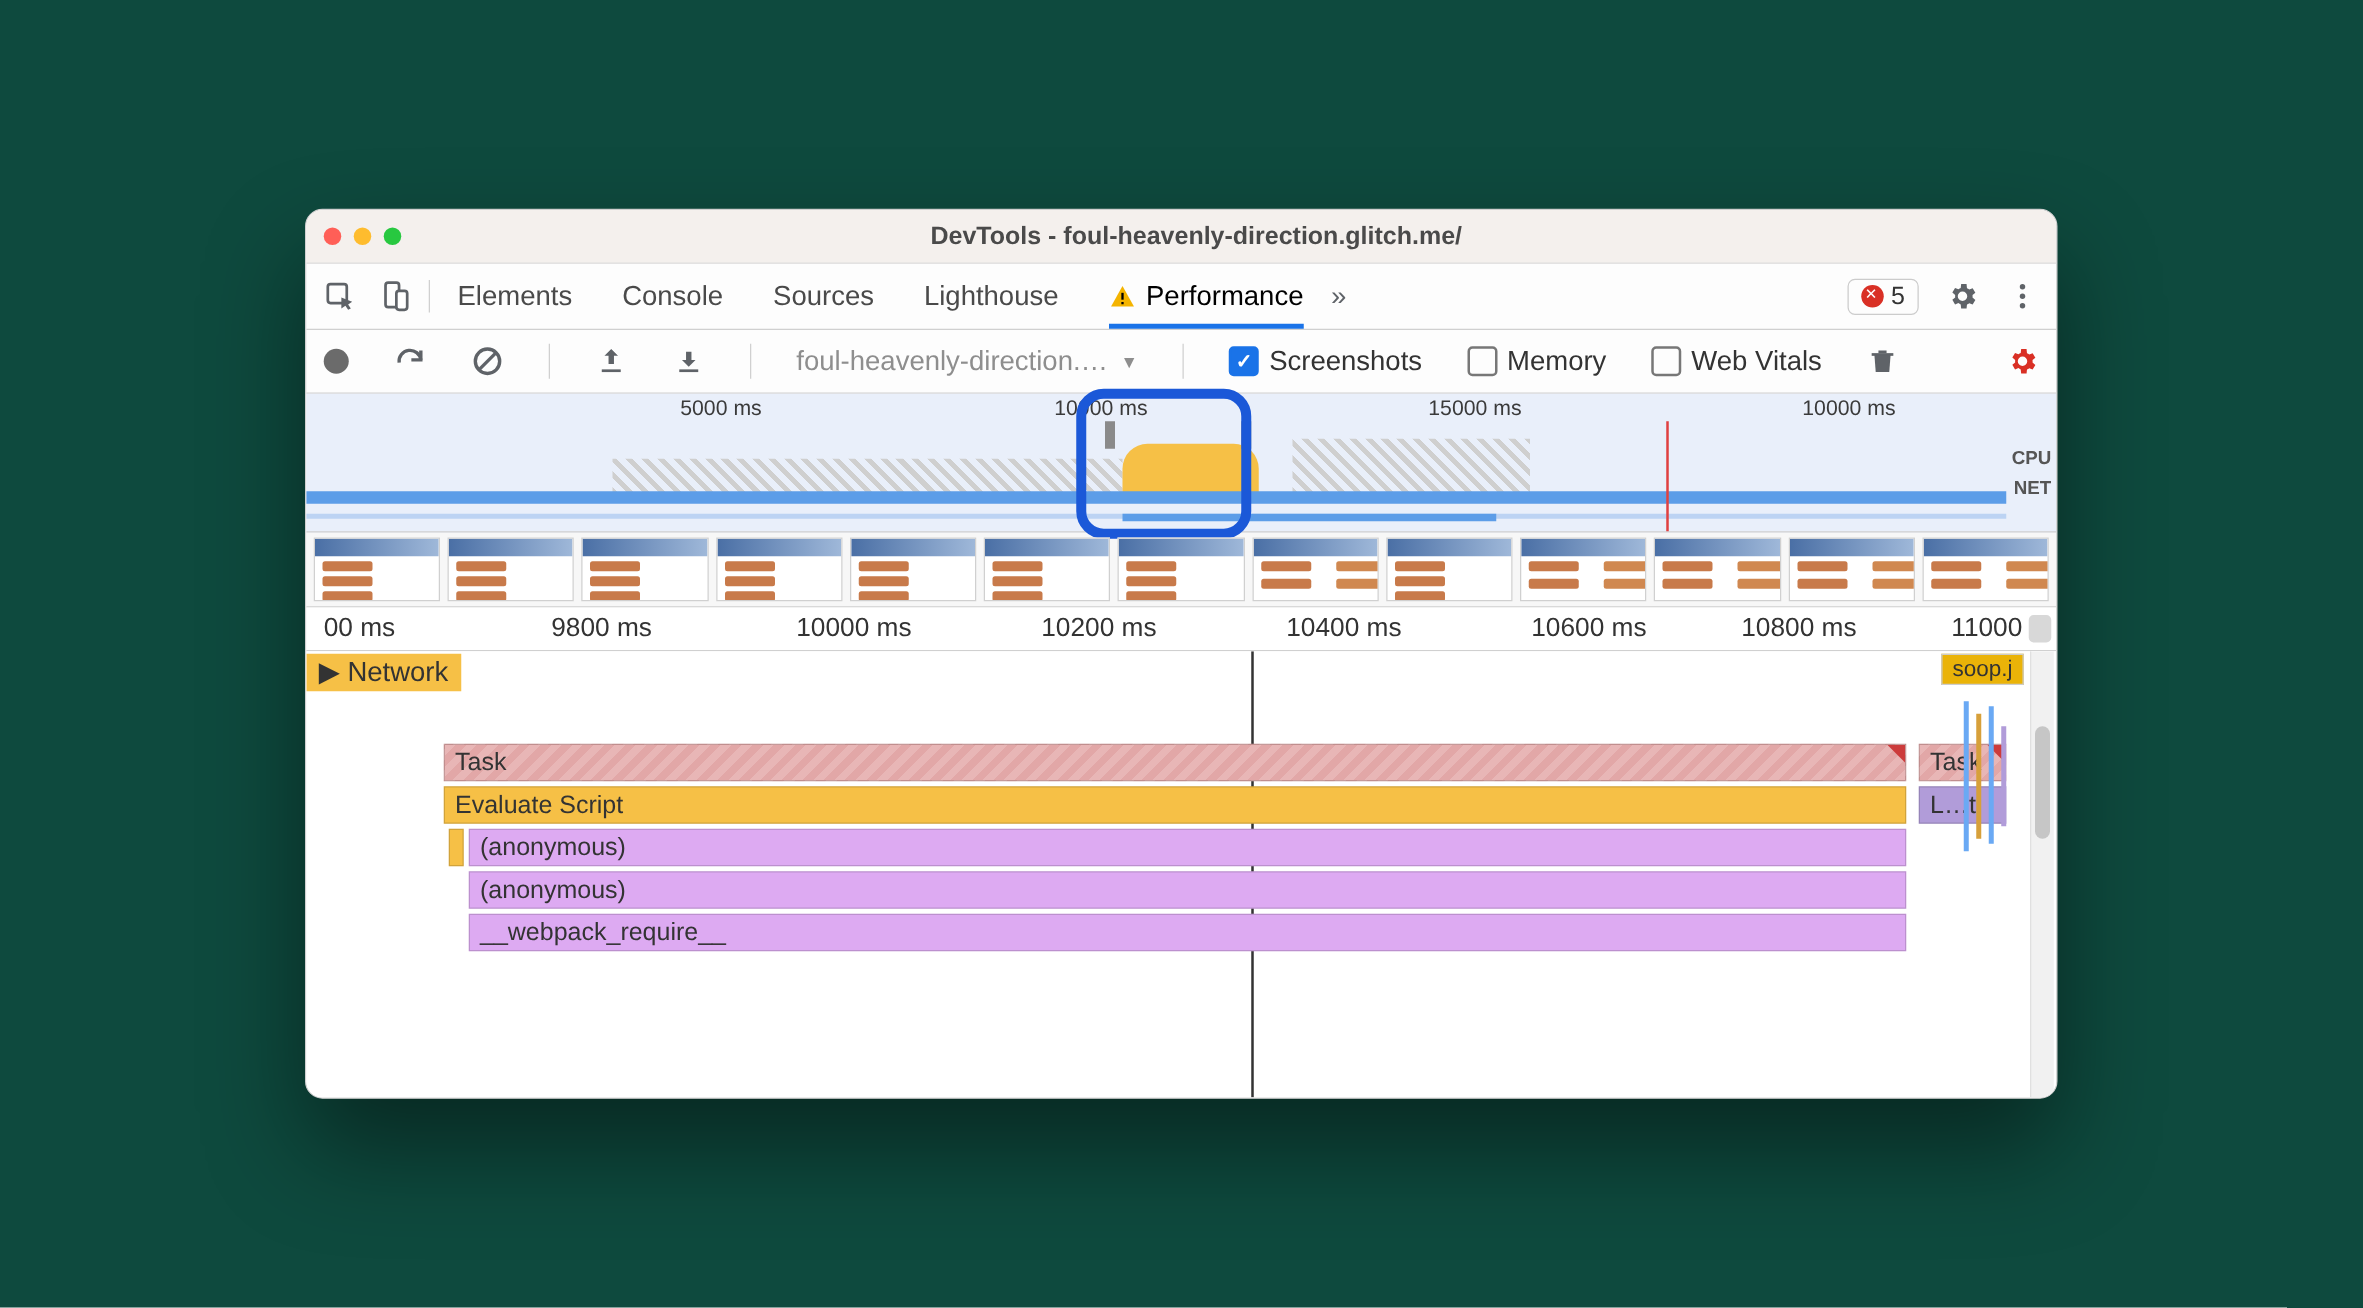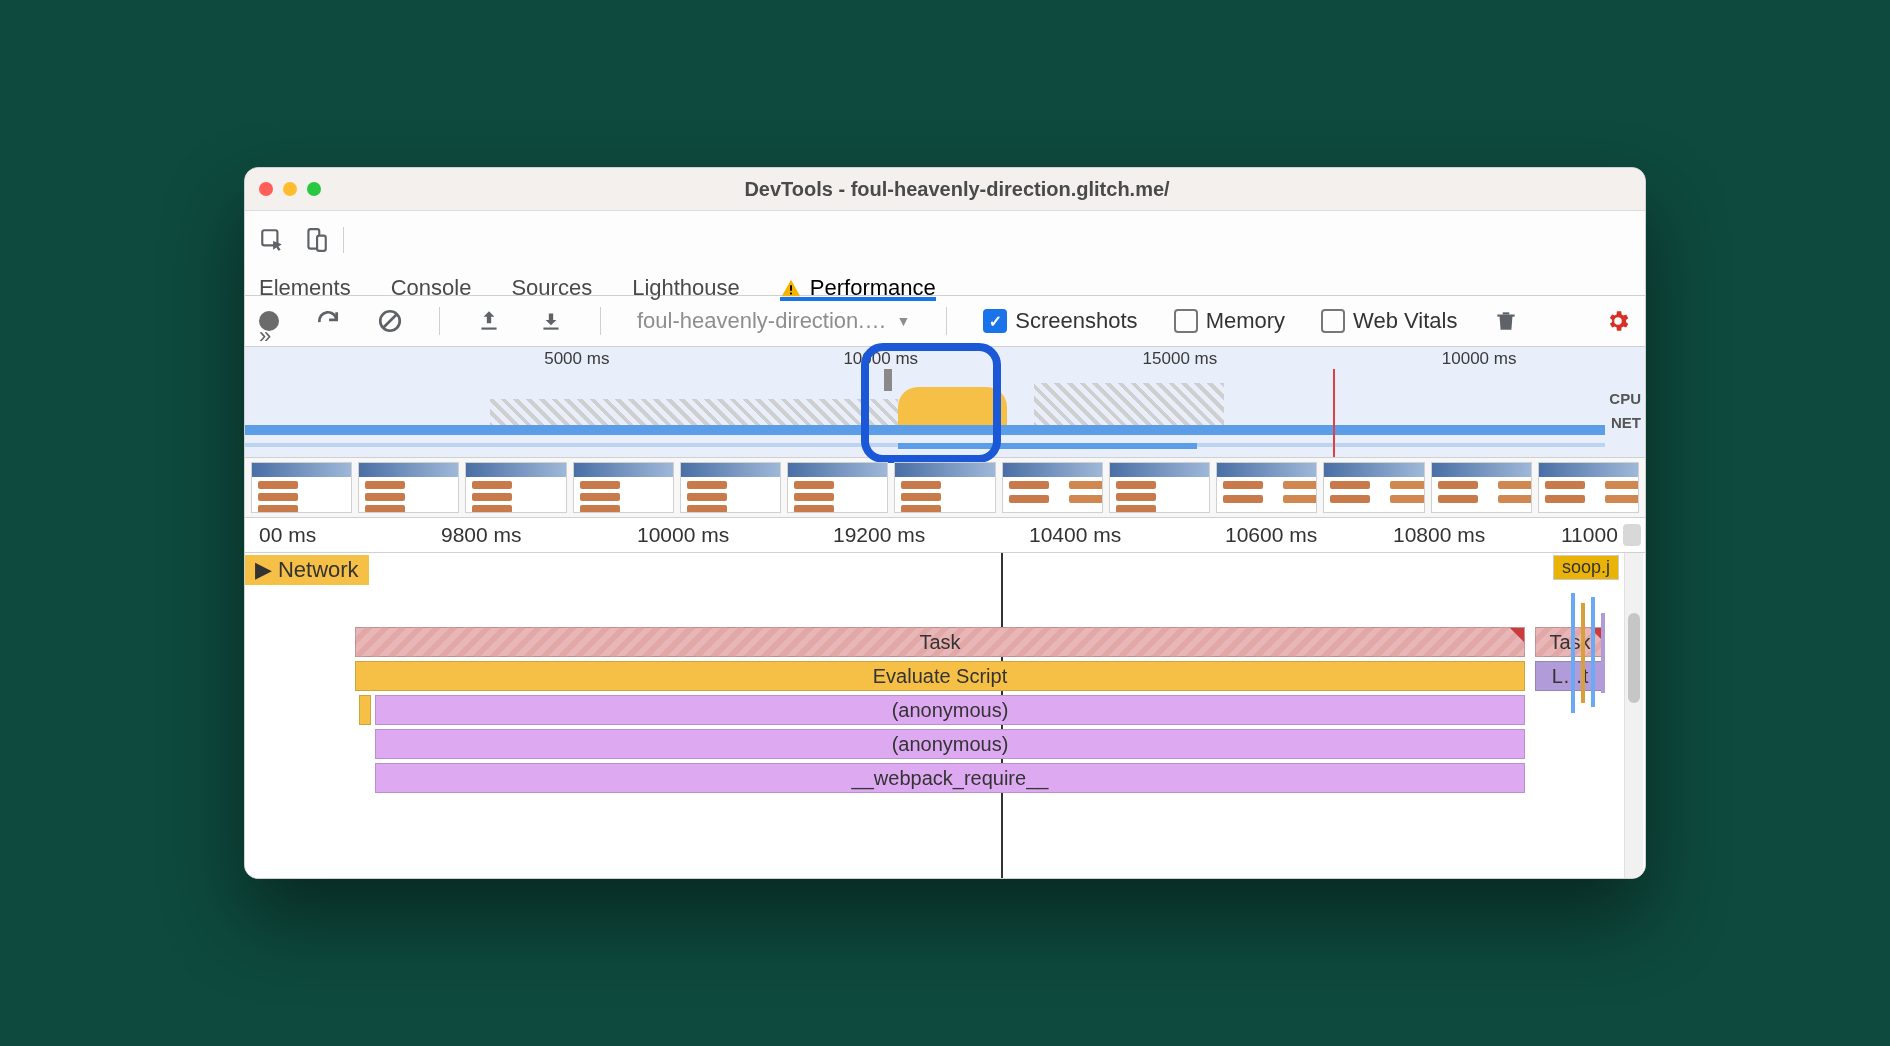--- a/index.html
+++ b/index.html
@@ -40,21 +40,21 @@
   
   .titlebar{height:42px;background:var(--titlebar);display:flex;align-items:center;padding:0 14px;border-bottom:1px solid #ddd;position:relative;}
   .traffic{display:flex;gap:10px;}
   .dot{width:14px;height:14px;border-radius:50%;}
   .dot.close{background:#ff5f57;}
   .dot.min{background:#febc2e;}
   .dot.max{background:#28c840;}
   .title{position:absolute;left:0;right:0;text-align:center;font-weight:600;font-size:20px;color:#4a4a4a;padding-left:24px;}
 
   
-  .tabs-row{height:52px;border-bottom:1px solid var(--border);display:flex;align-items:flex-start;padding:16px 14px;gap:22px;flex-direction:column;}
+  .tabs-row{height:52px;border-bottom:1px solid var(--border);display:flex;align-items:center;padding:0 14px;gap:22px;}
   .inspect-group{display:flex;align-items:center;gap:18px;padding-right:14px;border-right:1px solid var(--border);}
   svg{display:block;}
   .ico{width:26px;height:26px;color:#5f6368;}
   .tabs{display:flex;align-items:stretch;gap:40px;height:100%;}
   .tab{display:flex;align-items:center;gap:8px;font-size:22px;color:#4a4a4a;cursor:pointer;height:100%;}
   .tab.active{color:#000;box-shadow:inset 0 -4px 0 var(--tab-blue);}
   .more-tabs{font-size:22px;color:#5f6368;cursor:pointer;}
   .tabs-right{margin-left:auto;display:flex;align-items:center;gap:22px;}
   .err-badge{display:flex;align-items:center;gap:6px;border:1px solid #ccc;border-radius:6px;padding:2px 10px;font-size:20px;}
   .err-badge .circ{width:18px;height:18px;border-radius:50%;background:#d93025;position:relative;}
@@ -98,21 +98,21 @@
 
   
   .zoom-ruler{height:34px;border-bottom:1px solid var(--border);position:relative;background:#fff;}
   .z-tick{position:absolute;top:5px;font-size:21px;color:#333;}
   .zoom-scroll{position:absolute;right:4px;top:6px;width:18px;height:22px;background:#d8d8d8;border-radius:4px;}
 
   
   .flame-area{flex:1;position:relative;background:#fff;overflow:hidden;}
   .lane-header{position:absolute;left:0;top:0;display:flex;align-items:center;gap:6px;font-size:22px;padding:2px 10px;border-radius:0;background:var(--yellow);}
   .row-label{position:absolute;left:0;font-size:22px;color:#222;padding-left:6px;}
-  .seg{position:absolute;height:30px;display:flex;align-items:center;padding:0 8px;font-size:20px;border:1px solid rgba(0,0,0,.15);box-sizing:border-box;overflow:hidden;white-space:nowrap;justify-content:center;}
+  .seg{position:absolute;height:30px;display:flex;align-items:center;padding:0 8px;font-size:20px;border:1px solid rgba(0,0,0,.15);box-sizing:border-box;overflow:hidden;white-space:nowrap;}
   .seg.task{
     background:repeating-linear-gradient(135deg,#e8b6b6 0 6px,#e2a7a7 6px 12px);
     color:#333;
   }
   .seg.task::after{content:"";position:absolute;right:0;top:0;border-style:solid;border-width:0 14px 14px 0;border-color:transparent #cc3b3b transparent transparent;}
   .seg.yellow{background:var(--yellow);}
   .seg.violet{background:var(--violet);}
   .seg.purple{background:var(--purple);}
   .side-file{position:absolute;right:26px;top:2px;background:#eab308;border:1px solid #ccc;font-size:18px;padding:1px 8px;}
   .vscroll{position:absolute;right:2px;top:0;bottom:0;width:18px;background:#f1f1f1;border-left:1px solid #e0e0e0;}
@@ -290,21 +290,21 @@
       <div class="frame rich"></div>
       <div class="frame rich"></div>
       <div class="frame rich"></div>
     </div>
 
     <div class="zoom-ruler">
       <div id="zoom-ticks">
           <span class="z-tick" style="left: 1%;">00 ms</span>
           <span class="z-tick" style="left: 14%;">9800 ms</span>
           <span class="z-tick" style="left: 28%;">10000 ms</span>
-          <span class="z-tick" style="left: 42%;">19200 ms</span>
+          <span class="z-tick" style="left: 42%;">10200 ms</span>
           <span class="z-tick" style="left: 56%;">10400 ms</span>
           <span class="z-tick" style="left: 70%;">10600 ms</span>
           <span class="z-tick" style="left: 82%;">10800 ms</span>
           <span class="z-tick" style="left: 94%;">11000 ms</span>
         </div>
       <div class="zoom-scroll"></div>
     </div>
 
     <div class="flame-area">
       <div class="playhead" style="left:54%"></div>

